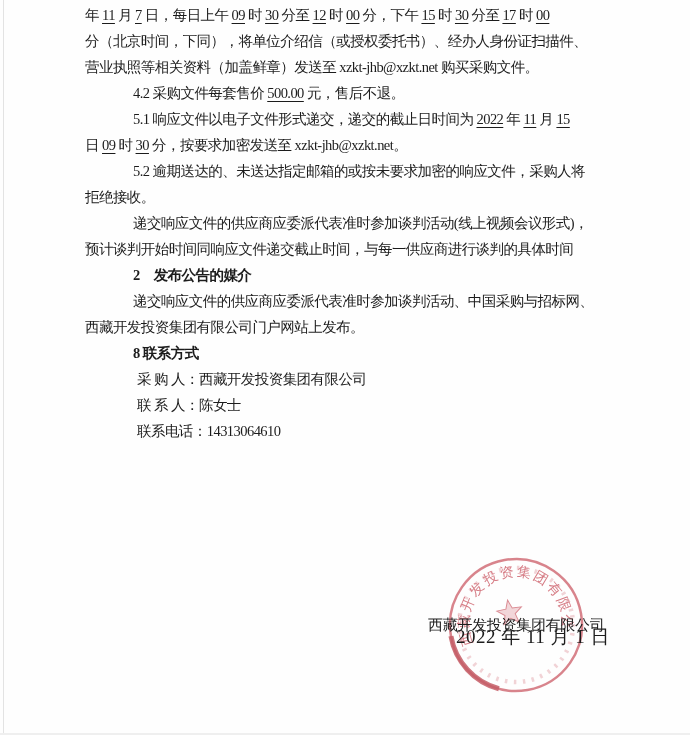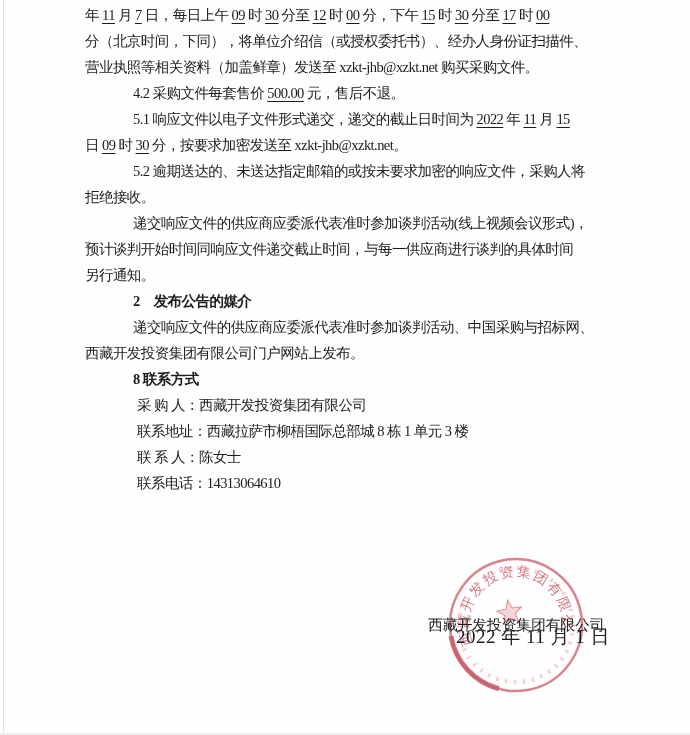--- a/index.html
+++ b/index.html
@@ -70,27 +70,25 @@
       <div class="line"><span>年 </span><span class="u">11</span><span> 月 </span><span class="u">7</span><span> 日，每日上午 </span><span class="u">09</span><span> 时 </span><span class="u">30</span><span> 分至 </span><span class="u">12</span><span> 时 </span><span class="u">00</span><span> 分，下午 </span><span class="u">15</span><span> 时 </span><span class="u">30</span><span> 分至 </span><span class="u">17</span><span> 时 </span><span class="u">00</span></div>
       <div class="line"><span>分（北京时间，下同），将单位介绍信（或授权委托书）、经办人身份证扫描件、</span></div>
       <div class="line"><span>营业执照等相关资料（加盖鲜章）发送至 xzkt-jhb@xzkt.net 购买采购文件。</span></div>
       <div class="line indent"><span>4.2 采购文件每套售价 </span><span class="u">500.00</span><span> 元，售后不退。</span></div>
       <div class="line indent"><span>5.1 响应文件以电子文件形式递交，递交的截止日时间为 </span><span class="u">2022</span><span> 年 </span><span class="u">11</span><span> 月 </span><span class="u">15</span></div>
       <div class="line"><span>日 </span><span class="u">09</span><span> 时 </span><span class="u">30</span><span> 分，按要求加密发送至 xzkt-jhb@xzkt.net。</span></div>
       <div class="line indent"><span>5.2 逾期送达的、未送达指定邮箱的或按未要求加密的响应文件，采购人将</span></div>
       <div class="line"><span>拒绝接收。</span></div>
       <div class="line indent"><span>递交响应文件的供应商应委派代表准时参加谈判活动(线上视频会议形式)，</span></div>
       <div class="line"><span>预计谈判开始时间同响应文件递交截止时间，与每一供应商进行谈判的具体时间</span></div>
-      <div class="line"><span>另行通知。</span></div>
       <div class="line indent bold"><span>2　发布公告的媒介</span></div>
       <div class="line indent"><span>递交响应文件的供应商应委派代表准时参加谈判活动、中国采购与招标网、</span></div>
       <div class="line"><span>西藏开发投资集团有限公司门户网站上发布。</span></div>
       <div class="line indent bold"><span>8 联系方式</span></div>
       <div class="line contact"><span>采 购 人：</span><span>西藏开发投资集团有限公司</span></div>
-      <div class="line contact"><span>联系地址：</span><span>西藏拉萨市柳梧国际总部城 8 栋 1 单元 3 楼</span></div>
       <div class="line contact"><span>联 系 人：</span><span>陈女士</span></div>
       <div class="line contact"><span>联系电话：</span><span>14313064610</span></div>
     </div>
 
   <svg class="seal-svg" viewBox="0 0 160 160" aria-hidden="true">
     <g transform="rotate(-10 80 80)">
       <circle cx="80" cy="80" r="66" fill="none" style="stroke: var(--seal-color);" stroke-width="2.5" opacity="0.85"></circle>
       <circle cx="80" cy="80" r="66" fill="none" style="stroke: var(--seal-smudge-color);" stroke-width="5" stroke-dasharray="75 340" transform="rotate(115 80 80)" opacity="0.85"></circle>
       <circle cx="80" cy="80" r="57" fill="none" style="stroke: var(--seal-color);" stroke-width="4.5" stroke-dasharray="2.5 6.5" opacity="0.3"></circle>
       <path id="sealTextArc" d="M 35.8 94.1 A 47 47 0 1 1 124.2 94.1" fill="none"></path>

